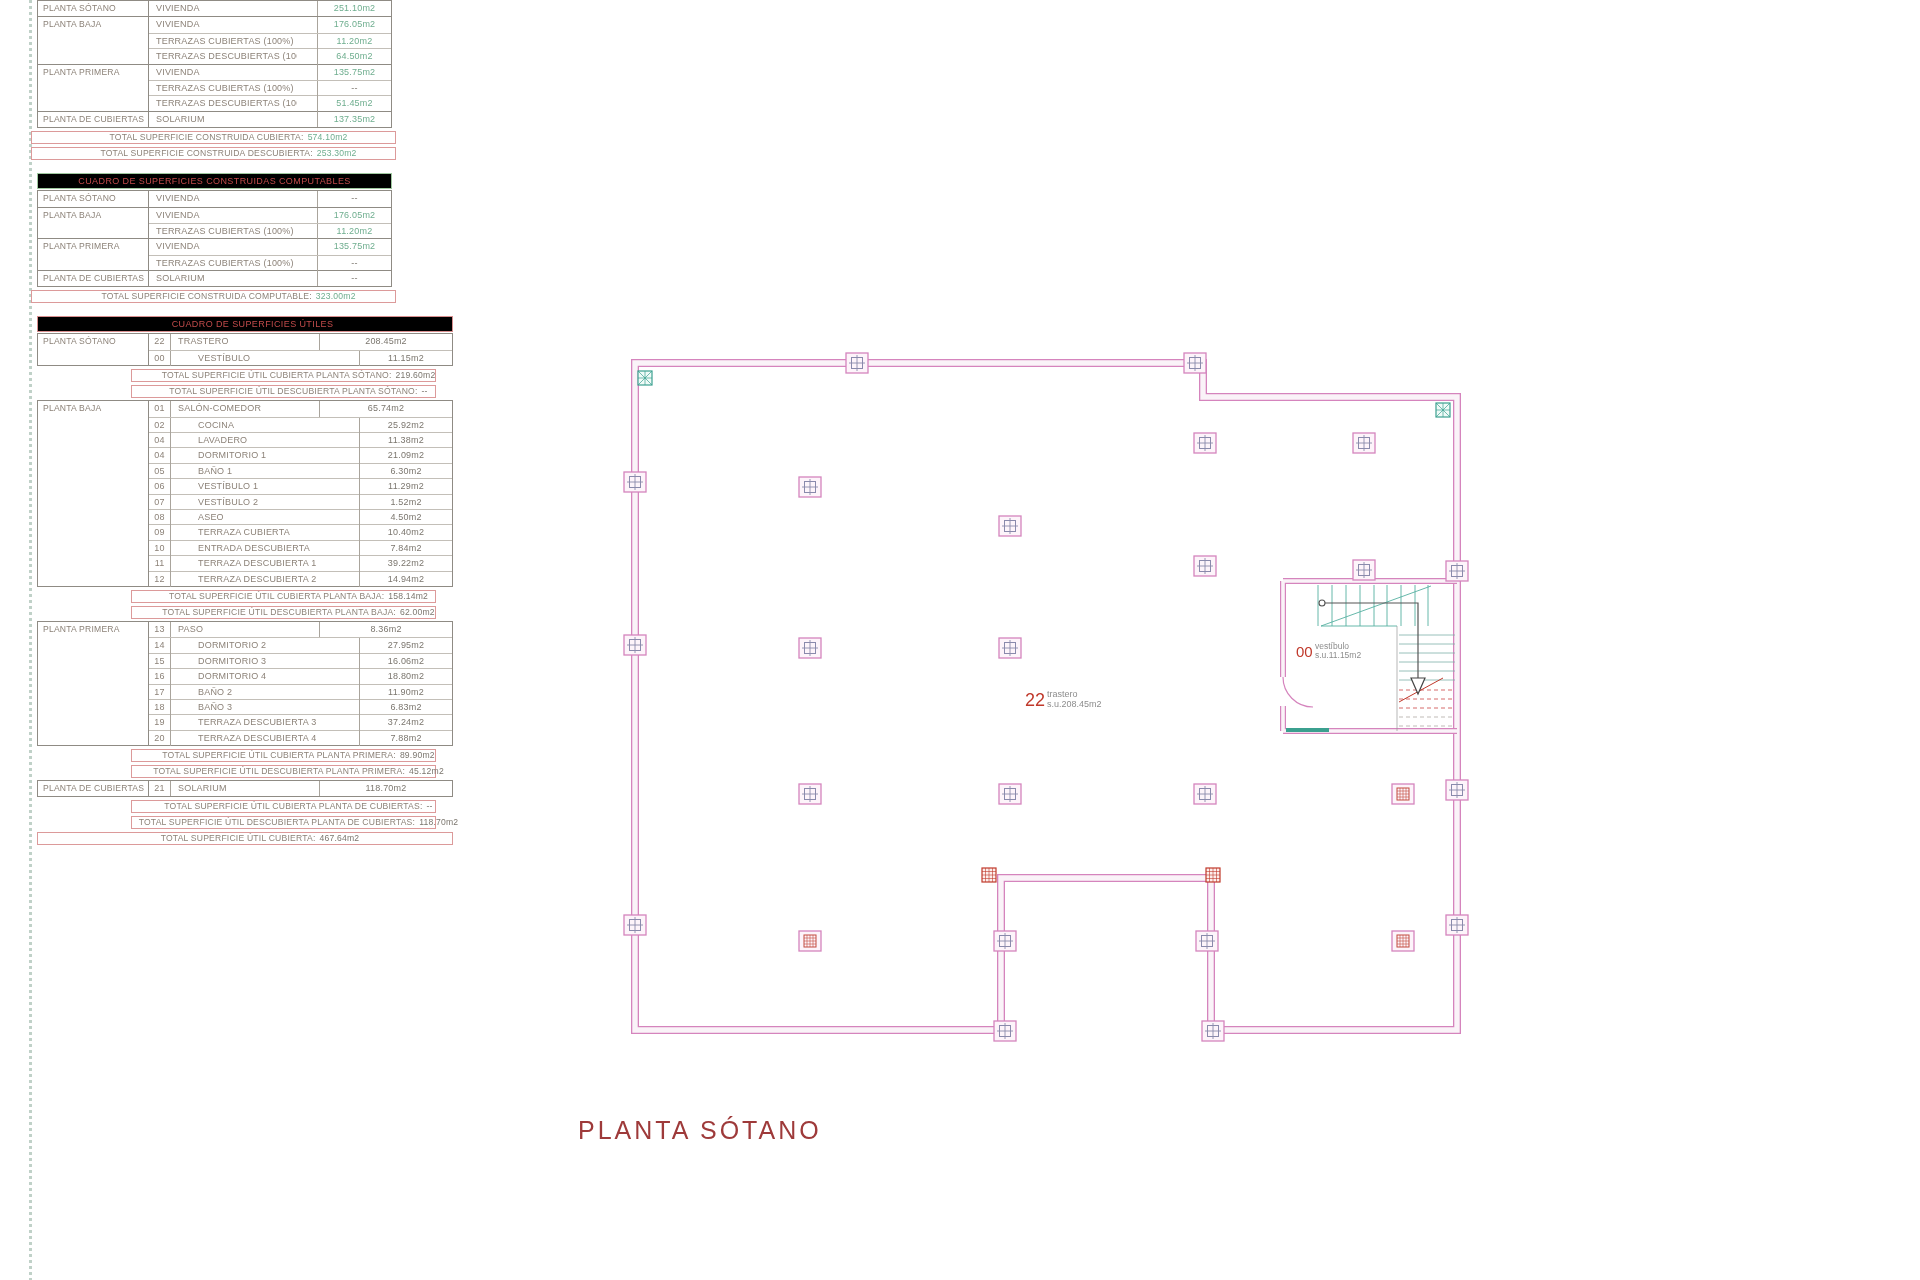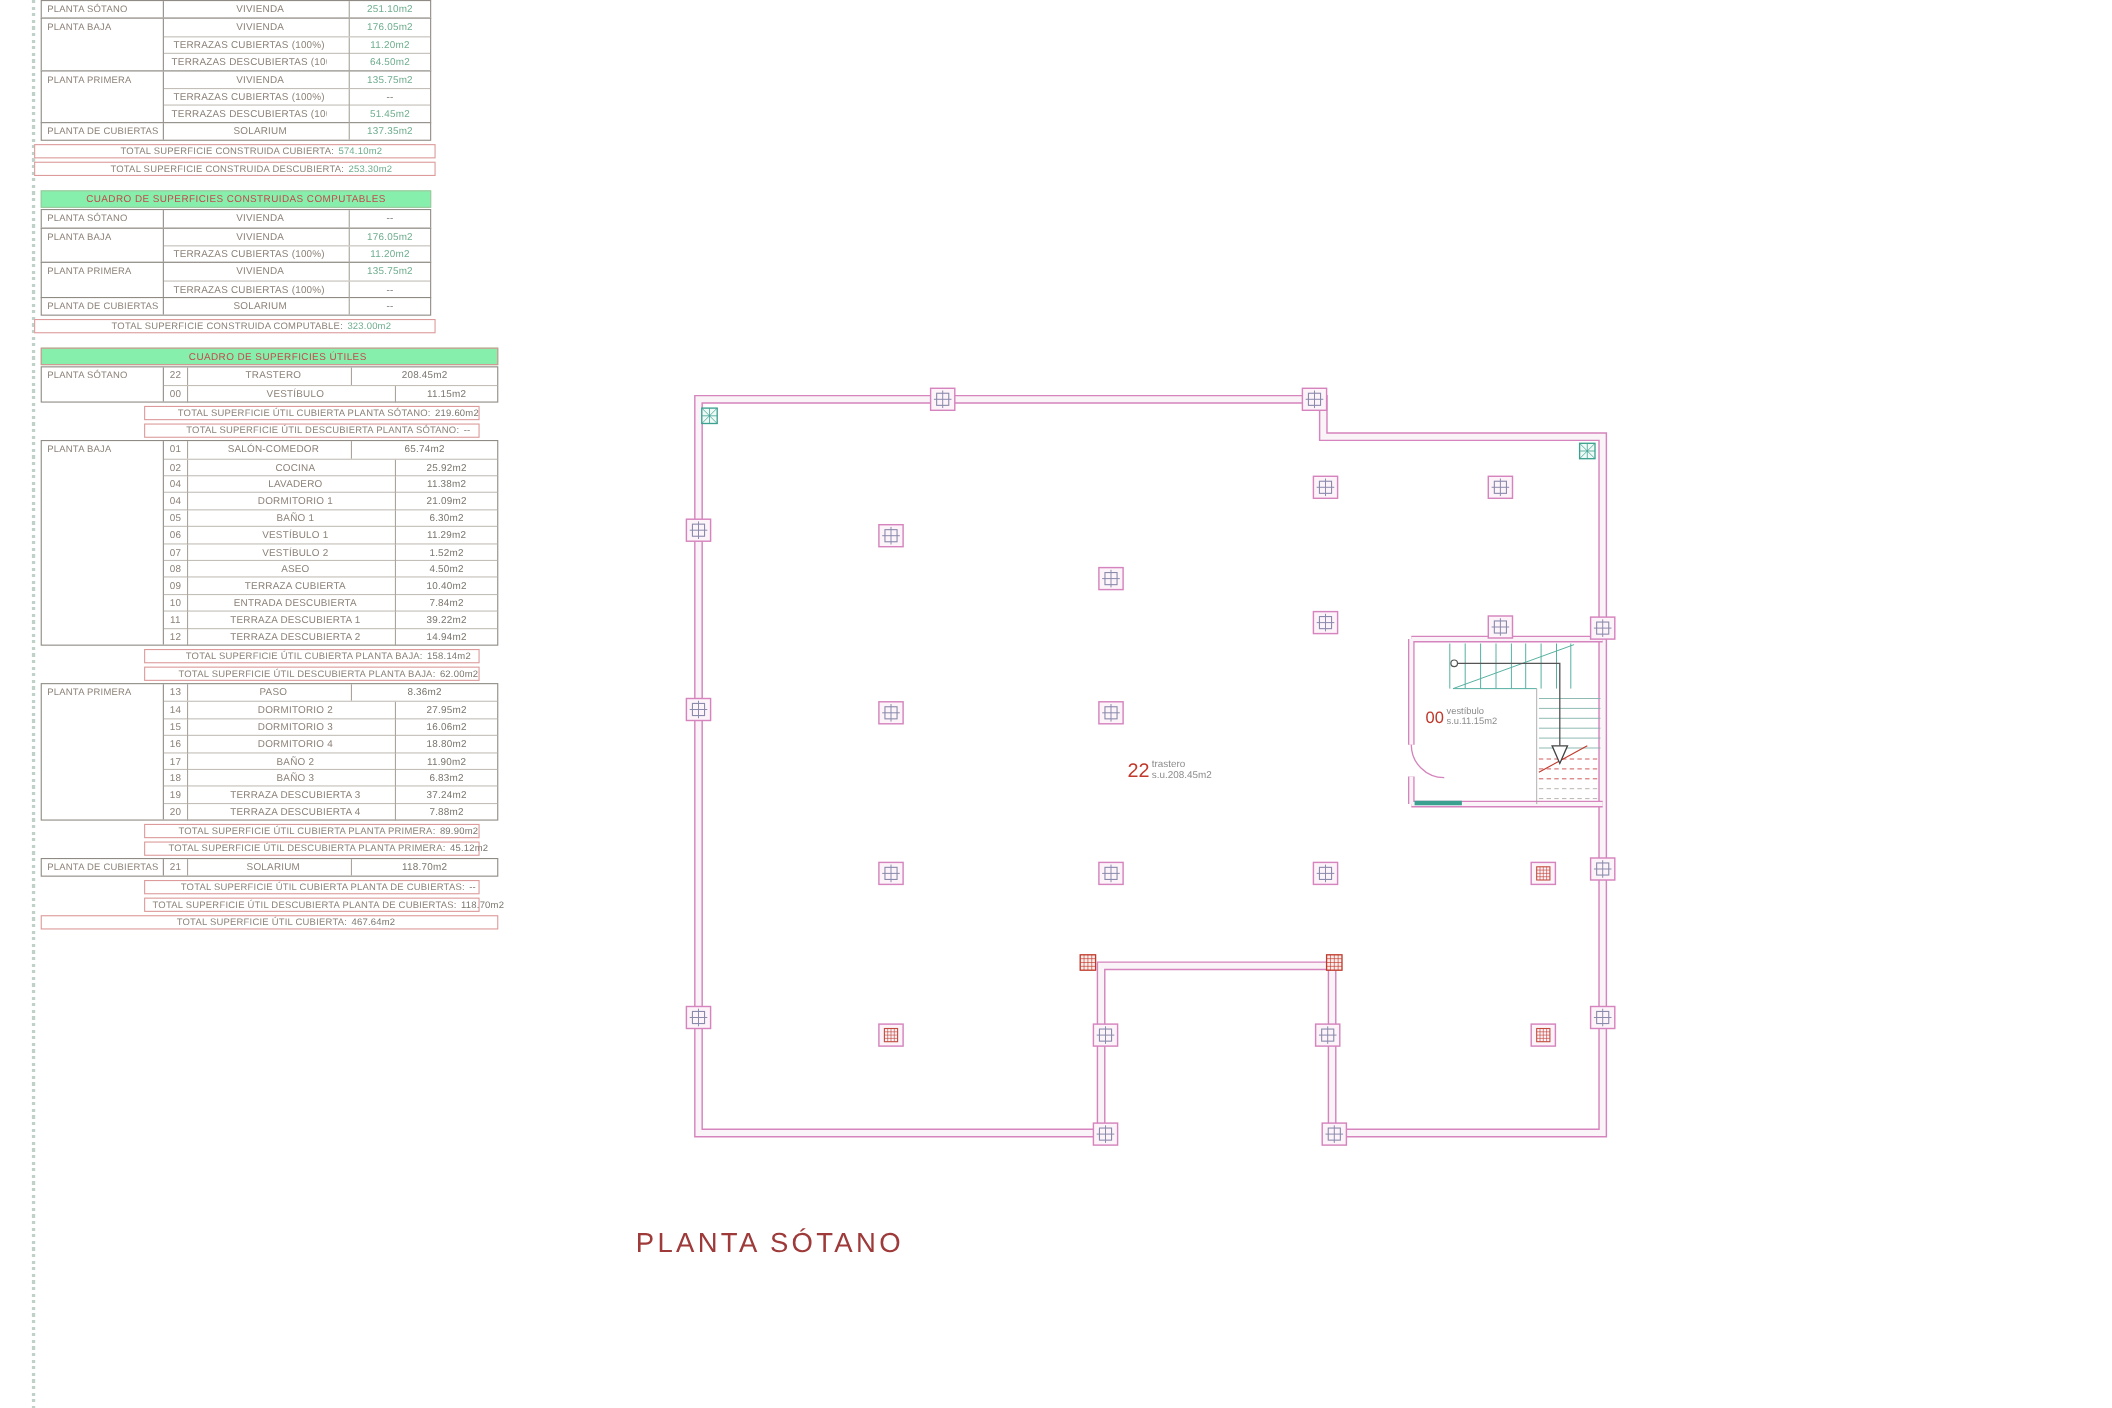--- a/index.html
+++ b/index.html
@@ -10,32 +10,32 @@
   .fineprint-v{position:absolute;width:3px;background:repeating-linear-gradient(
       to bottom,#9db8aa 0 3px,transparent 3px 6px);opacity:.65;}
 
   
   #tables{position:absolute;left:37px;top:1px;width:460px;font-size:9px;color:#8c8278;
           letter-spacing:.2px;}
   .tbl{position:relative;}
   .tbl.w-narrow{width:355px;}
   .tbl.w-wide{width:416px;}
   .tbl-header{height:14px;line-height:14px;text-align:center;color:#c24b4b;
-      font-size:9px;letter-spacing:.4px;margin-bottom:2px;background:#86efac;}
+      font-size:9px;letter-spacing:.4px;margin-bottom:2px;background:#000000;}
   .hb-green{border:1px solid #9fc89f;}
   .hb-red{border:1px solid #d98f8f;padding-left:15px;}
   .grp{display:grid;grid-template-columns:111px 1fr;border:1px solid #8f8b84;margin-top:-1px;background:#fff;}
   .planta{padding:2px 2px 0 5px;border-right:1px solid #8f8b84;font-size:8.6px;}
   .rows{display:block;}
   .row{display:grid;height:15.4px;line-height:15.4px;box-sizing:border-box;}
   .row + .row{border-top:1px solid #c3bfb8;gap:20px;}
   .w-narrow .row{grid-template-columns:1fr 74px;}
   .w-wide .row{grid-template-columns:22px 148px 1fr;}
   .cell-num{text-align:center;border-right:1px solid #a9a49c;}
-  .cell-name{padding-left:7px;white-space:nowrap;overflow:hidden;text-align:center;}
+  .cell-name{padding-left:7px;white-space:nowrap;overflow:hidden;}
   .cell-val{border-left:1px solid #a9a49c;text-align:center;white-space:nowrap;}
   .w-wide .cell-val{border-left:1px solid #a9a49c;}
   .val-green{color:#6fae8f;}
   .val-gray{color:#7b766e;}
   .total-bar{height:13px;line-height:13px;border:1px solid #dc9a9a;background:#fff;
       display:flex;justify-content:center;align-items:center;gap:4px;margin:3px 0;
       font-size:8.6px;white-space:nowrap;box-sizing:border-box;padding-left:30px;}
   .bar-full{margin-left:-6px;width:calc(100% + 10px);}
   .bar-grand{width:100%;}
   .bar-indent{margin-left:94px;width:305px;}

